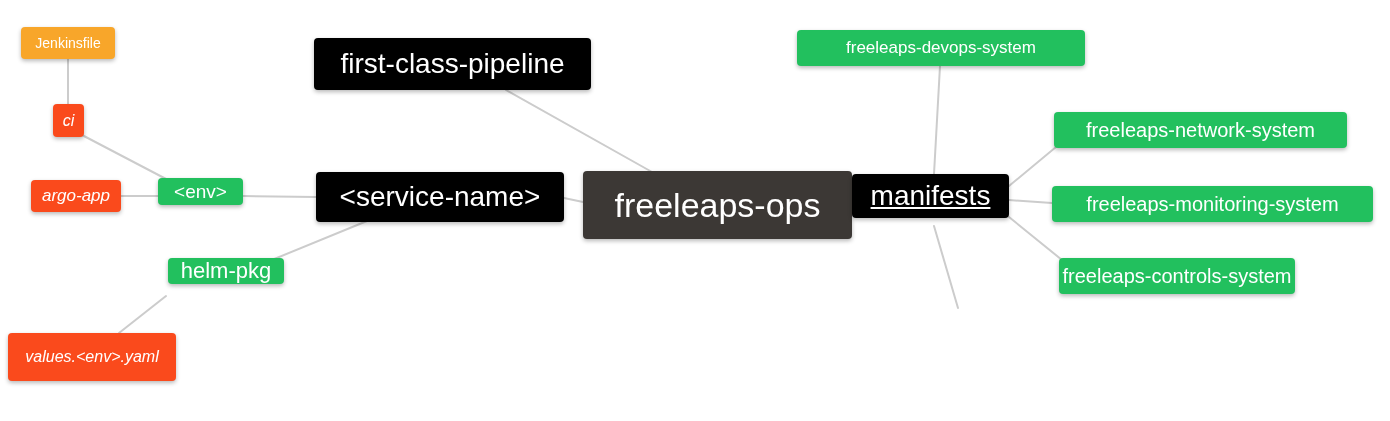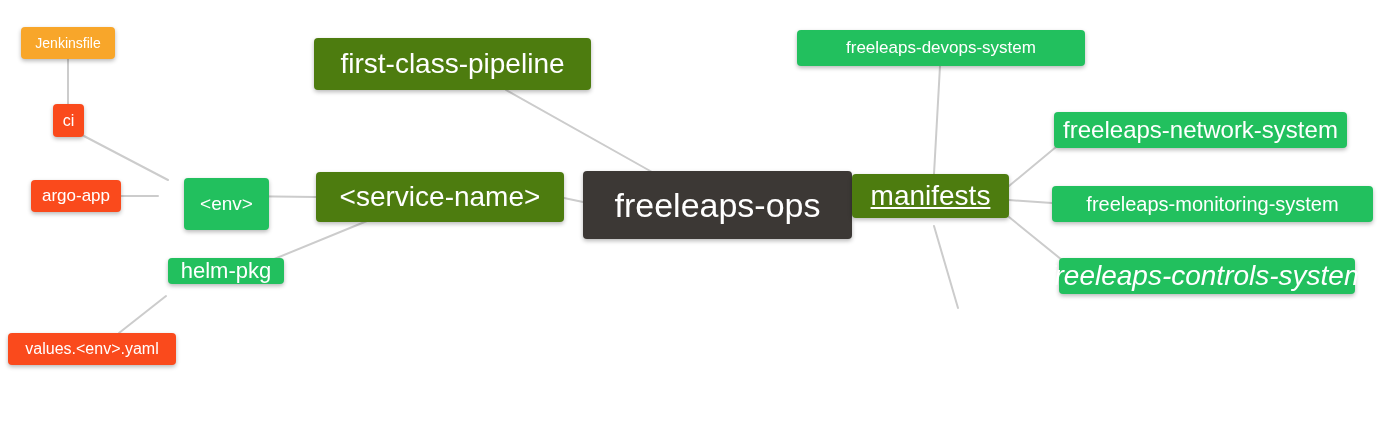--- a/index.html
+++ b/index.html
@@ -34,41 +34,41 @@
     justify-content: center;
     color: #ffffff;
     border-radius: 4px;
     box-shadow: 0 2px 4px rgba(0,0,0,0.28);
     white-space: nowrap;
     box-sizing: border-box;
     cursor: default;
   }
   .node span { display: inline-block; }
   .c-root   { background: #3C3835; }
-  .c-blue   { background: #4d7c0f; }
+  .c-blue   { background: #000000; }
   .c-green  { background: #22C05E; }
-  .c-red    { background: #FA4A1C; }
+  .c-red    { background: #FA4A1C; font-style: italic; }
   .c-orange { background: #F8A62A; justify-content: center; }
 
   
   .n-jenkinsfile { left: 21px;  top: 27px;  width: 94px;  height: 32px; font-size: 14px; }
   .n-ci          { left: 53px;  top: 104px; width: 31px;  height: 33px; font-size: 16px; }
   .n-argo-app    { left: 31px;  top: 180px; width: 90px;  height: 32px; font-size: 17px; }
-  .n-env         { left: 158px; top: 178px; width: 85px;  height: 52px; font-size: 19px; margin-left: 26px; }
+  .n-env         { left: 158px; top: 178px; width: 85px;  height: 27px; font-size: 19px; }
   .n-service     { left: 316px; top: 172px; width: 248px; height: 50px; font-size: 28px; }
   .n-pipeline    { left: 314px; top: 38px;  width: 277px; height: 52px; font-size: 28px; }
   .n-ops         { left: 583px; top: 171px; width: 269px; height: 68px; font-size: 34px; }
   .n-manifests   { left: 852px; top: 174px; width: 157px; height: 44px; font-size: 28px; text-decoration: underline; }
   .n-devops      { left: 797px; top: 30px;  width: 288px; height: 36px; font-size: 17px; }
-  .n-network     { left: 1054px;top: 112px; width: 293px; height: 36px; font-size: 24px; }
+  .n-network     { left: 1054px;top: 112px; width: 293px; height: 36px; font-size: 20px; }
   .n-monitoring  { left: 1052px;top: 186px; width: 321px; height: 36px; font-size: 20px; }
-  .n-controls    { left: 1059px;top: 258px; width: 296px; height: 36px; font-size: 28px; font-style: italic; }
+  .n-controls    { left: 1059px;top: 258px; width: 236px; height: 36px; font-size: 20px; }
   .n-storage     { left: 816px; top: 308px; width: 288px; height: 36px; font-size: 20px; }
   .n-helm-pkg    { left: 147px; top: 258px; width: 116px; height: 26px; font-size: 22px; margin-left: 21px; }
-  .n-values      { left: 8px;   top: 333px; width: 168px; height: 32px; font-size: 16px; }
+  .n-values      { left: 8px;   top: 333px; width: 168px; height: 48px; font-size: 16px; }
 </style>
 </head>
 <body>
 
 <div class="canvas">
 
   <svg class="edges" viewBox="0 0 1390 421" xmlns="http://www.w3.org/2000/svg">
     <line x1="68" y1="59" x2="68" y2="104"></line>
     <line x1="82" y1="135" x2="168" y2="180"></line>
     <line x1="121" y1="196" x2="158" y2="196"></line>

